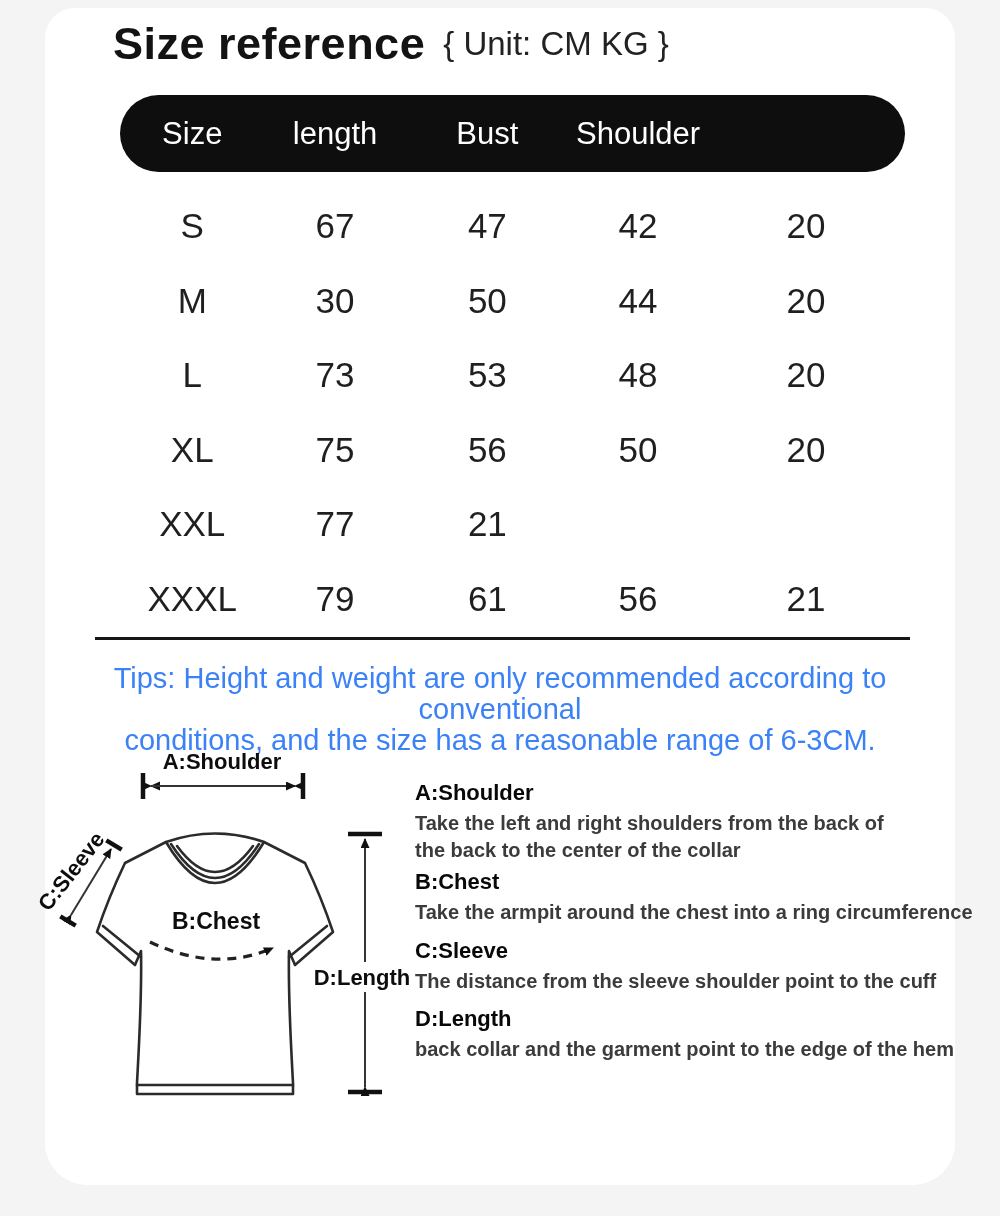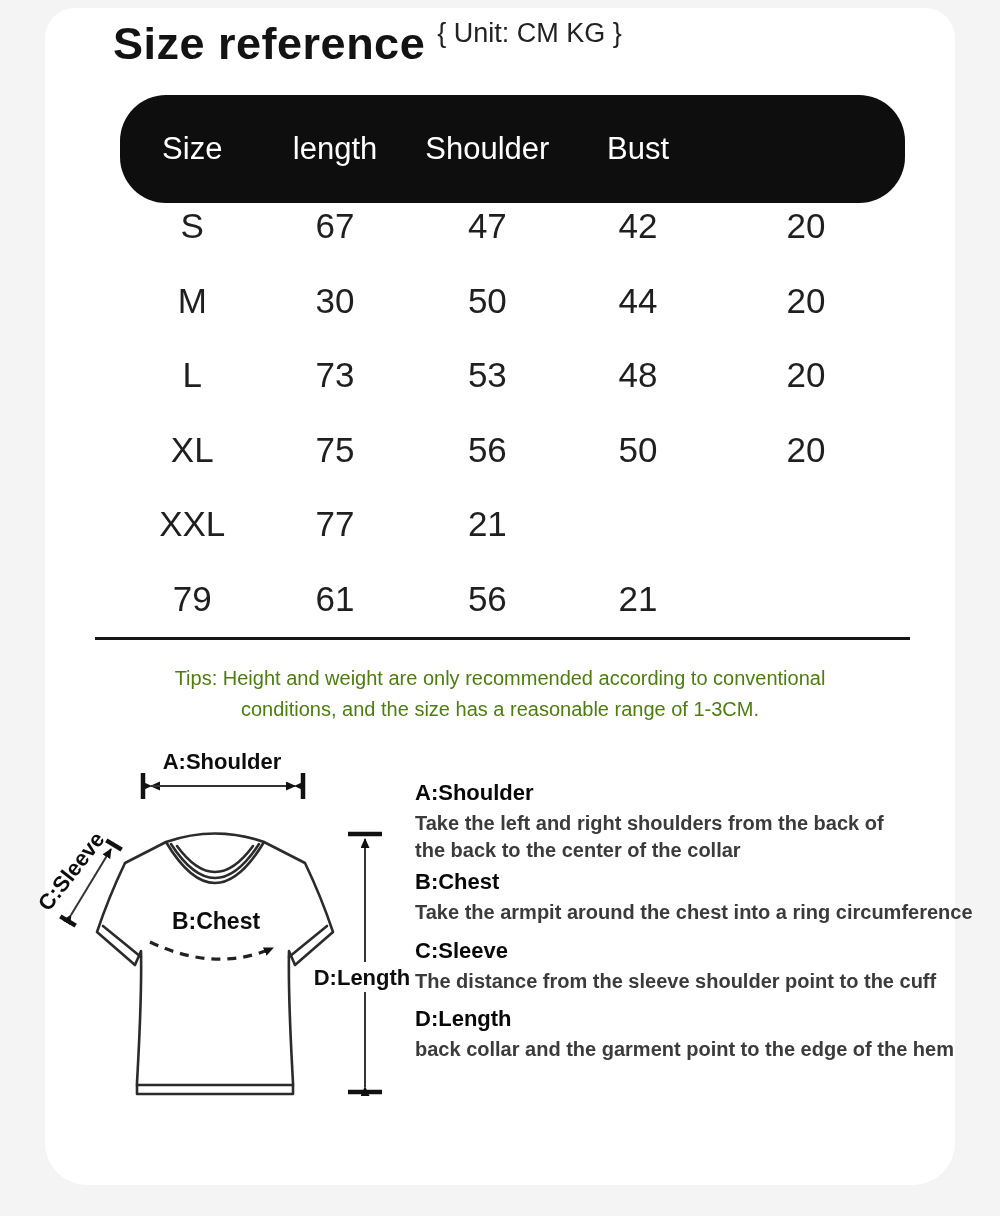--- a/index.html
+++ b/index.html
@@ -13,33 +13,33 @@
   .card {
     position: absolute;
     left: 45px; top: 8px;
     width: 910px; height: 1177px;
     background: #ffffff;
     border-radius: 30px 30px 42px 42px;
   }
   
   .title-row {
     position: absolute; left: 68px; top: 10px;
-    display: flex; align-items: flex-start;
+    display: flex; align-items: center;
   }
   .page-title {
     font-size: 45px; font-weight: bold;
     color: #131313; letter-spacing: 0.5px;
   }
   .unit-note {
-    font-size: 27px; color: #222; margin-left: 12px; font-weight: 400;
+    font-size: 33px; color: #222; margin-left: 18px; font-weight: 400;
   }
   
   .size-pill {
     position: absolute; left: 75px; top: 87px;
-    width: 785px; height: 108px;
+    width: 785px; height: 77px;
     background: #0e0e0e; border-radius: 46px;
     display: grid;
     grid-template-columns: 18.4% 18% 20.8% 17.6% 25.2%;
     align-items: center;
   }
   .size-pill span {
     color: #fff; font-size: 31px; text-align: center; font-weight: 400;
   }
   .size-rows { position: absolute; left: 75px; top: 181px; width: 785px; }
   .size-row {
@@ -51,21 +51,21 @@
   .size-row span {
     font-size: 35px; color: #1f1f1f; text-align: center;
   }
   .divider {
     position: absolute; left: 50px; top: 629px;
     width: 815px; height: 3px; background: #161616;
   }
   
   .tips {
     position: absolute; left: 0; top: 655px; width: 910px;
-    text-align: center; font-size: 20px; line-height: 31px; color: #4d7c0f;
+    text-align: center; font-size: 29px; line-height: 31px; color: #3b82f6;
   }
   
   .diagram { position: absolute; left: -15px; top: 727px; }
   
   .guide { position: absolute; left: 370px; top: 772px; width: 560px; }
   .guide-item h3 {
     font-size: 22px; line-height: 26px; color: #080808; font-weight: bold;
   }
   .guide-item .g-line {
     font-size: 20px; line-height: 26.5px; color: #3b3b3b; font-weight: bold;
@@ -80,22 +80,22 @@
 <div class="card">
 
   <div class="title-row">
     <div class="page-title">Size reference</div>
     <div class="unit-note">{ Unit: CM KG }</div>
   </div>
 
   <div class="size-pill">
     <span>Size</span>
     <span>length</span>
+    <span>Bust</span>
     <span>Shoulder</span>
-    <span>Bust</span>
   </div>
 
   <div class="size-rows">
     <div class="size-row">
       <span>S</span>
       <span>67</span>
       <span>47</span>
       <span>42</span>
       <span>20</span>
     </div>
@@ -119,32 +119,33 @@
       <span>56</span>
       <span>50</span>
       <span>20</span>
     </div>
     <div class="size-row">
       <span>XXL</span>
       <span>77</span>
       <span>21</span>
     </div>
     <div class="size-row">
+      <span>XXXL</span>
       <span>79</span>
       <span>61</span>
       <span>56</span>
       <span>21</span>
     </div>
   </div>
 
   <div class="divider"></div>
 
   <div class="tips">
     <div>Tips: Height and weight are only recommended according to conventional</div>
-    <div>conditions, and the size has a reasonable range of 1-3CM.</div>
+    <div>conditions, and the size has a reasonable range of 6-3CM.</div>
   </div>
 
   <svg class="diagram" width="395" height="400" viewBox="0 0 395 400">
     <defs>
       <marker id="arr" markerUnits="userSpaceOnUse" markerWidth="12" markerHeight="10" refX="9" refY="4.5" orient="auto">
         <polygon points="0,0 10,4.5 0,9" fill="#111"></polygon>
       </marker>
     </defs>
 
     <g stroke="#2b2b2b" stroke-width="2.6" fill="#ffffff" stroke-linejoin="round" stroke-linecap="round">

